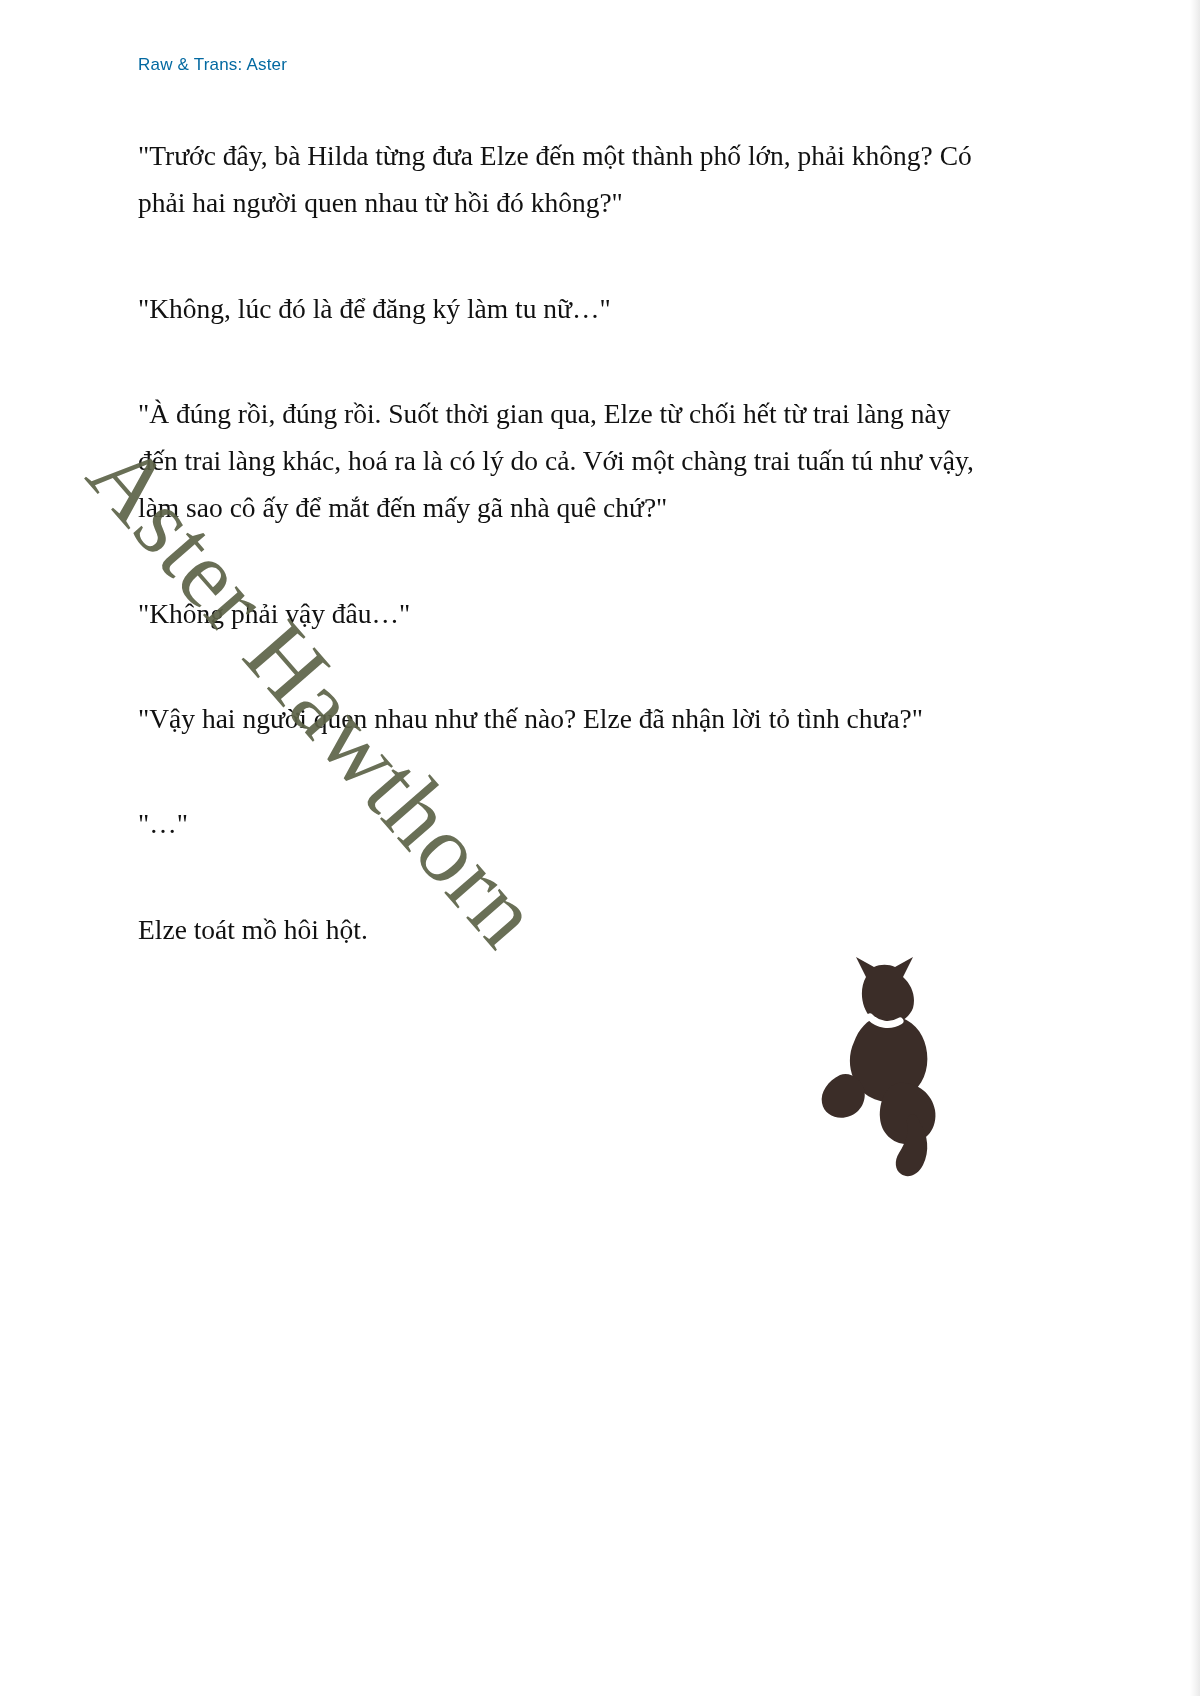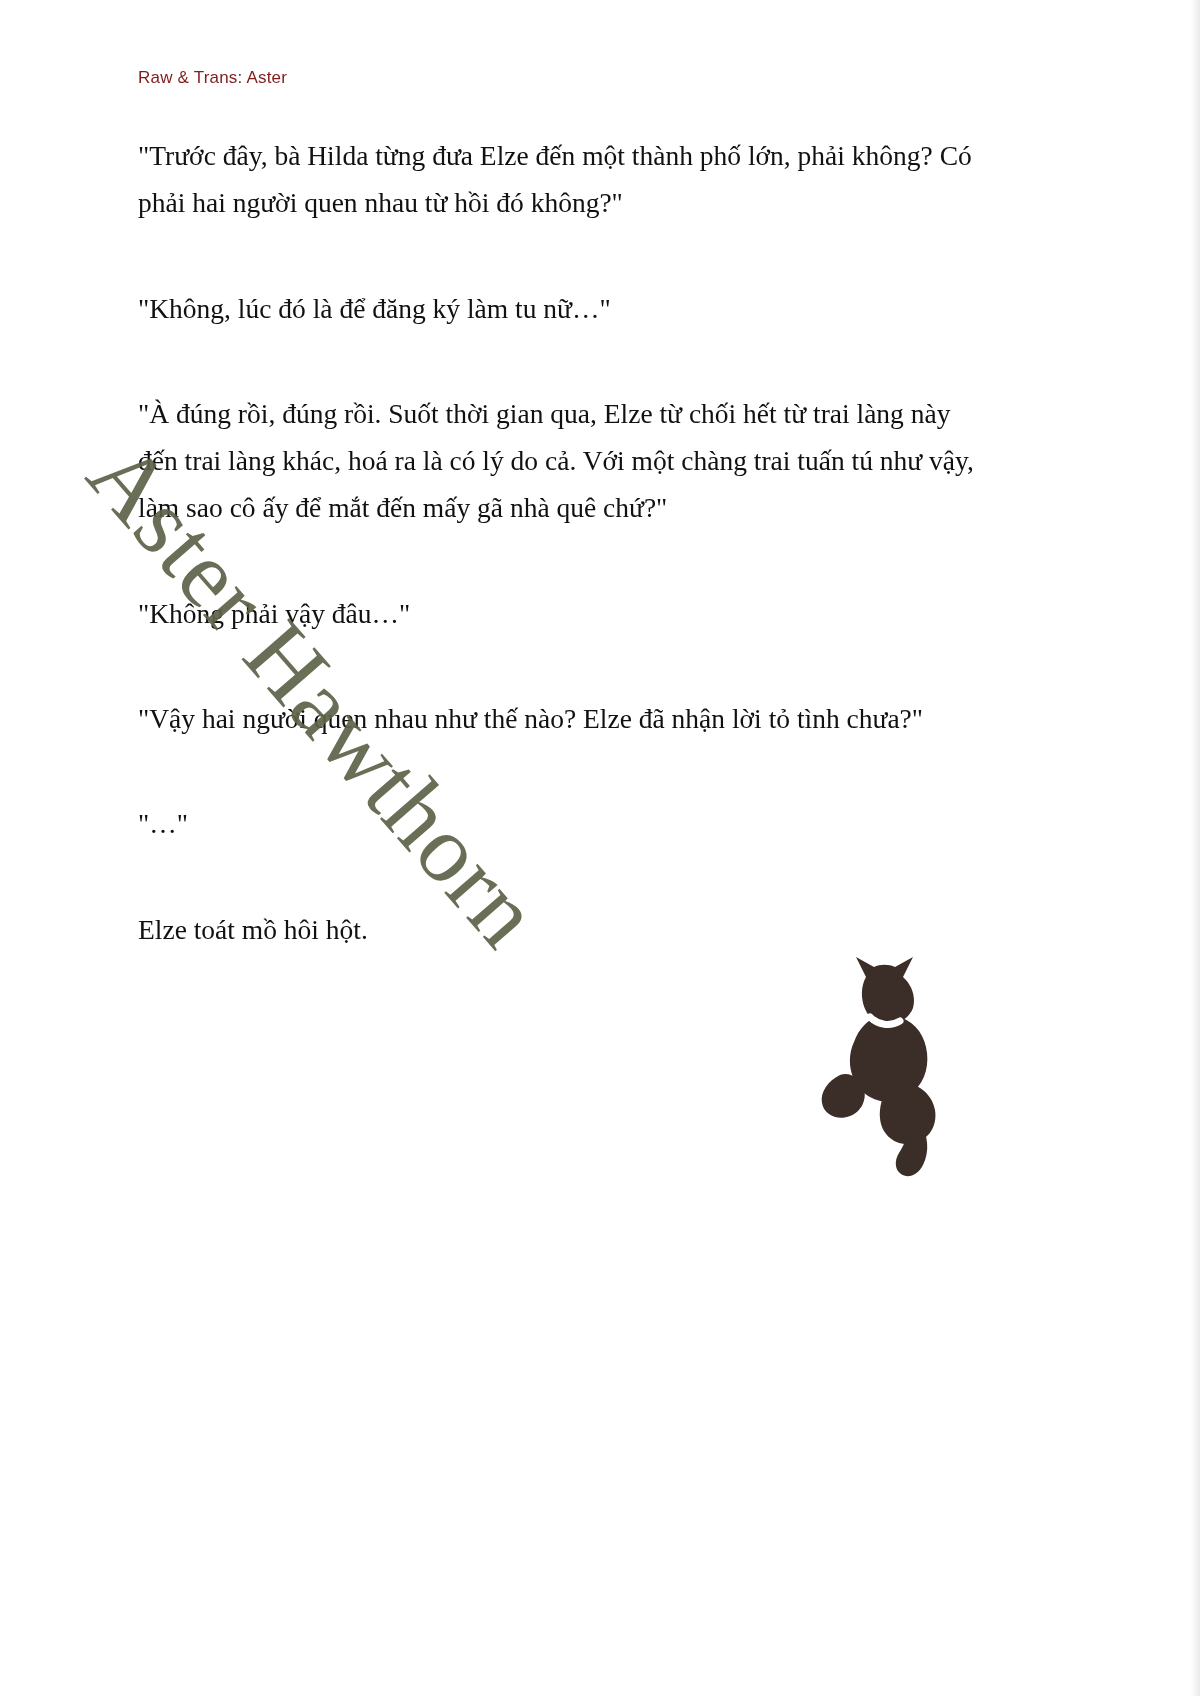--- a/index.html
+++ b/index.html
@@ -31,24 +31,24 @@
     right: 0;
     top: 0;
     width: 10px;
     height: 100%;
     background: linear-gradient(to right, #ffffff 0%, #f3f3f3 60%, #e9e9e9 100%);
   }
 
   .credit {
     position: absolute;
     left: 138px;
-    top: 68px;
+    top: 55px;
     font-family: "Liberation Sans", sans-serif;
     font-size: 17px;
-    color: #7f1d1d;
+    color: #0369a1;
     letter-spacing: 0.2px;
     white-space: nowrap;
   }
 
   .content {
     position: absolute;
     left: 138px;
     top: 132px;
     width: 840px;
   }

